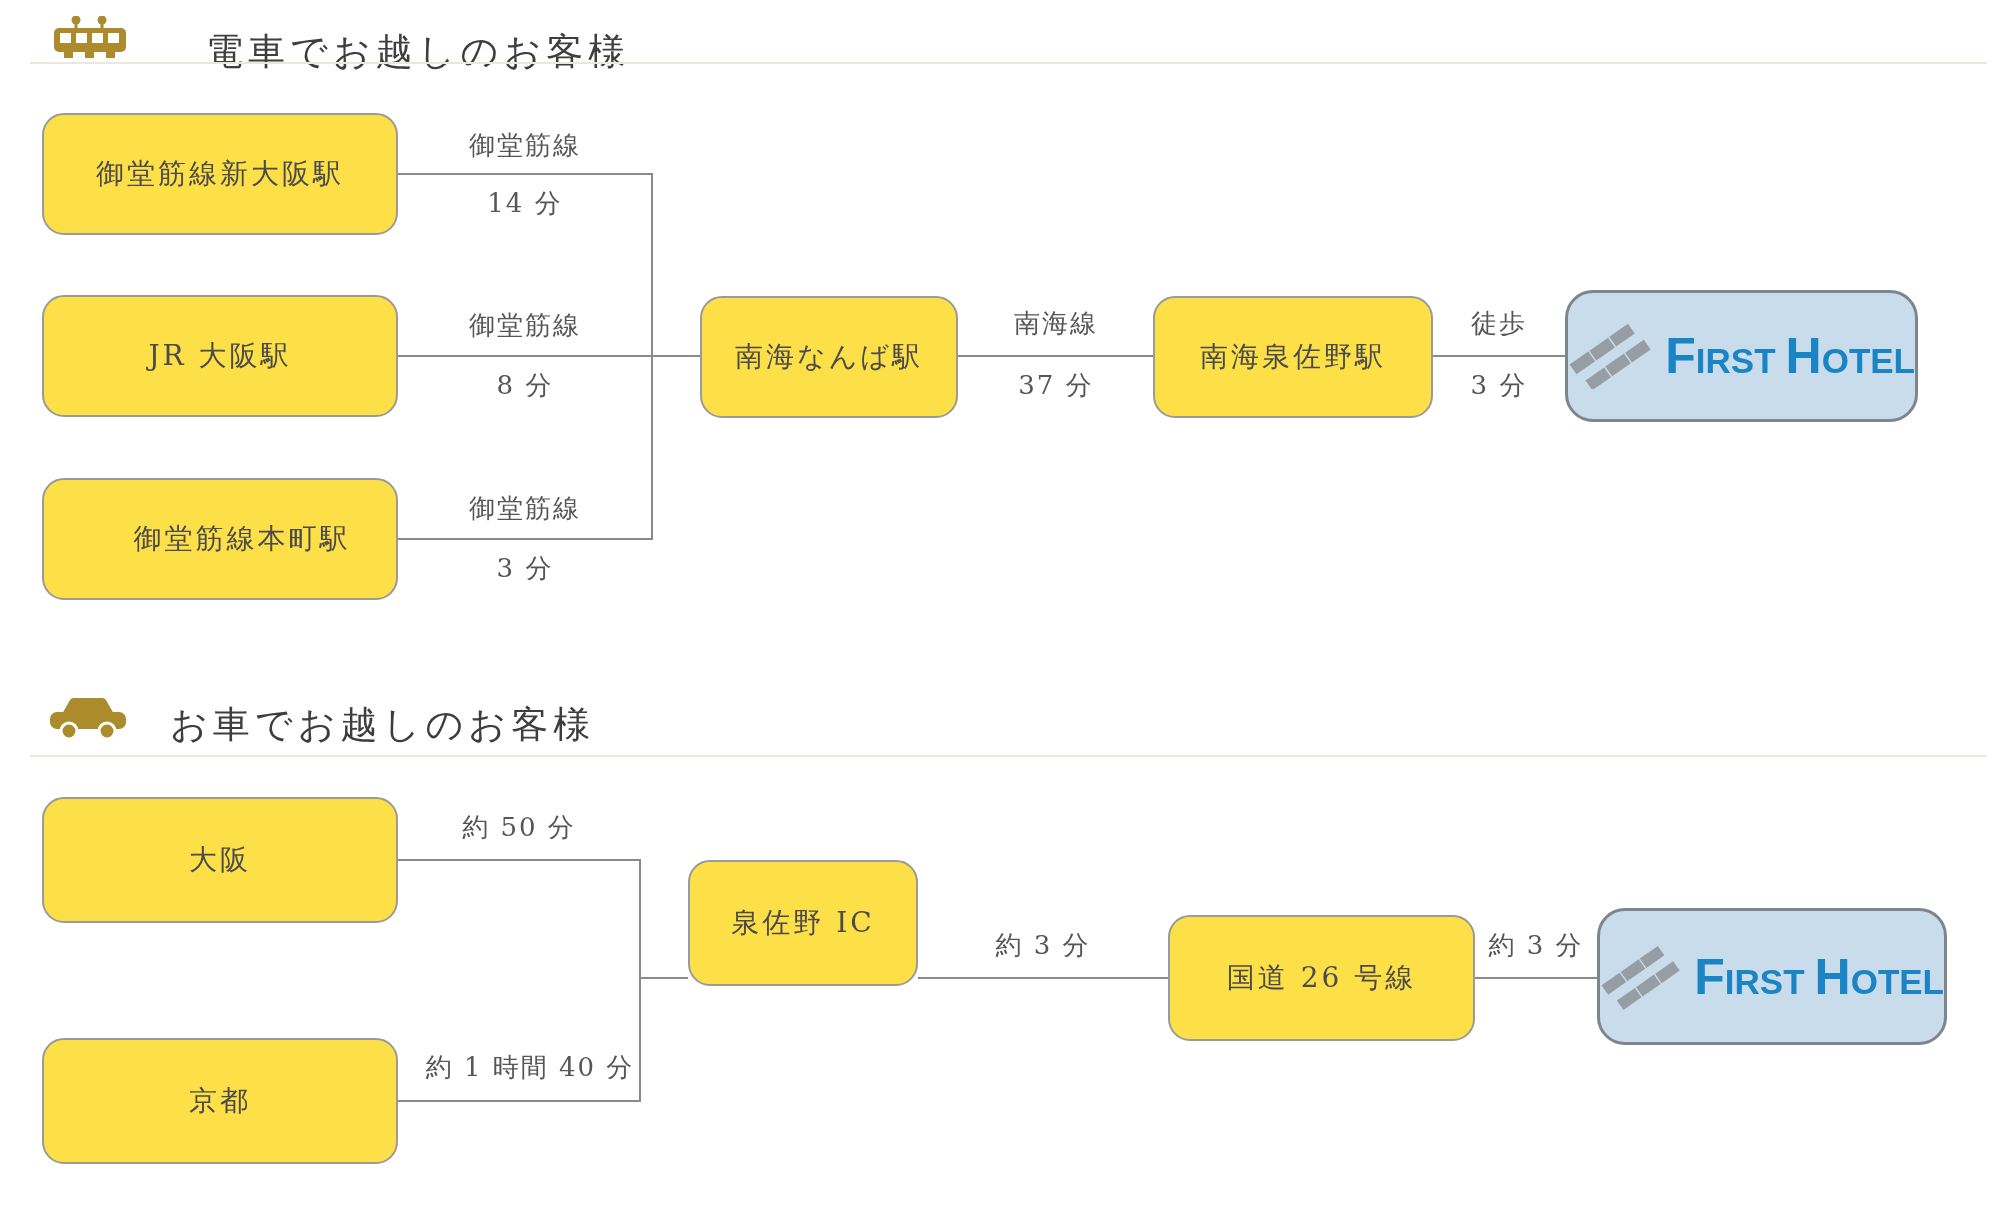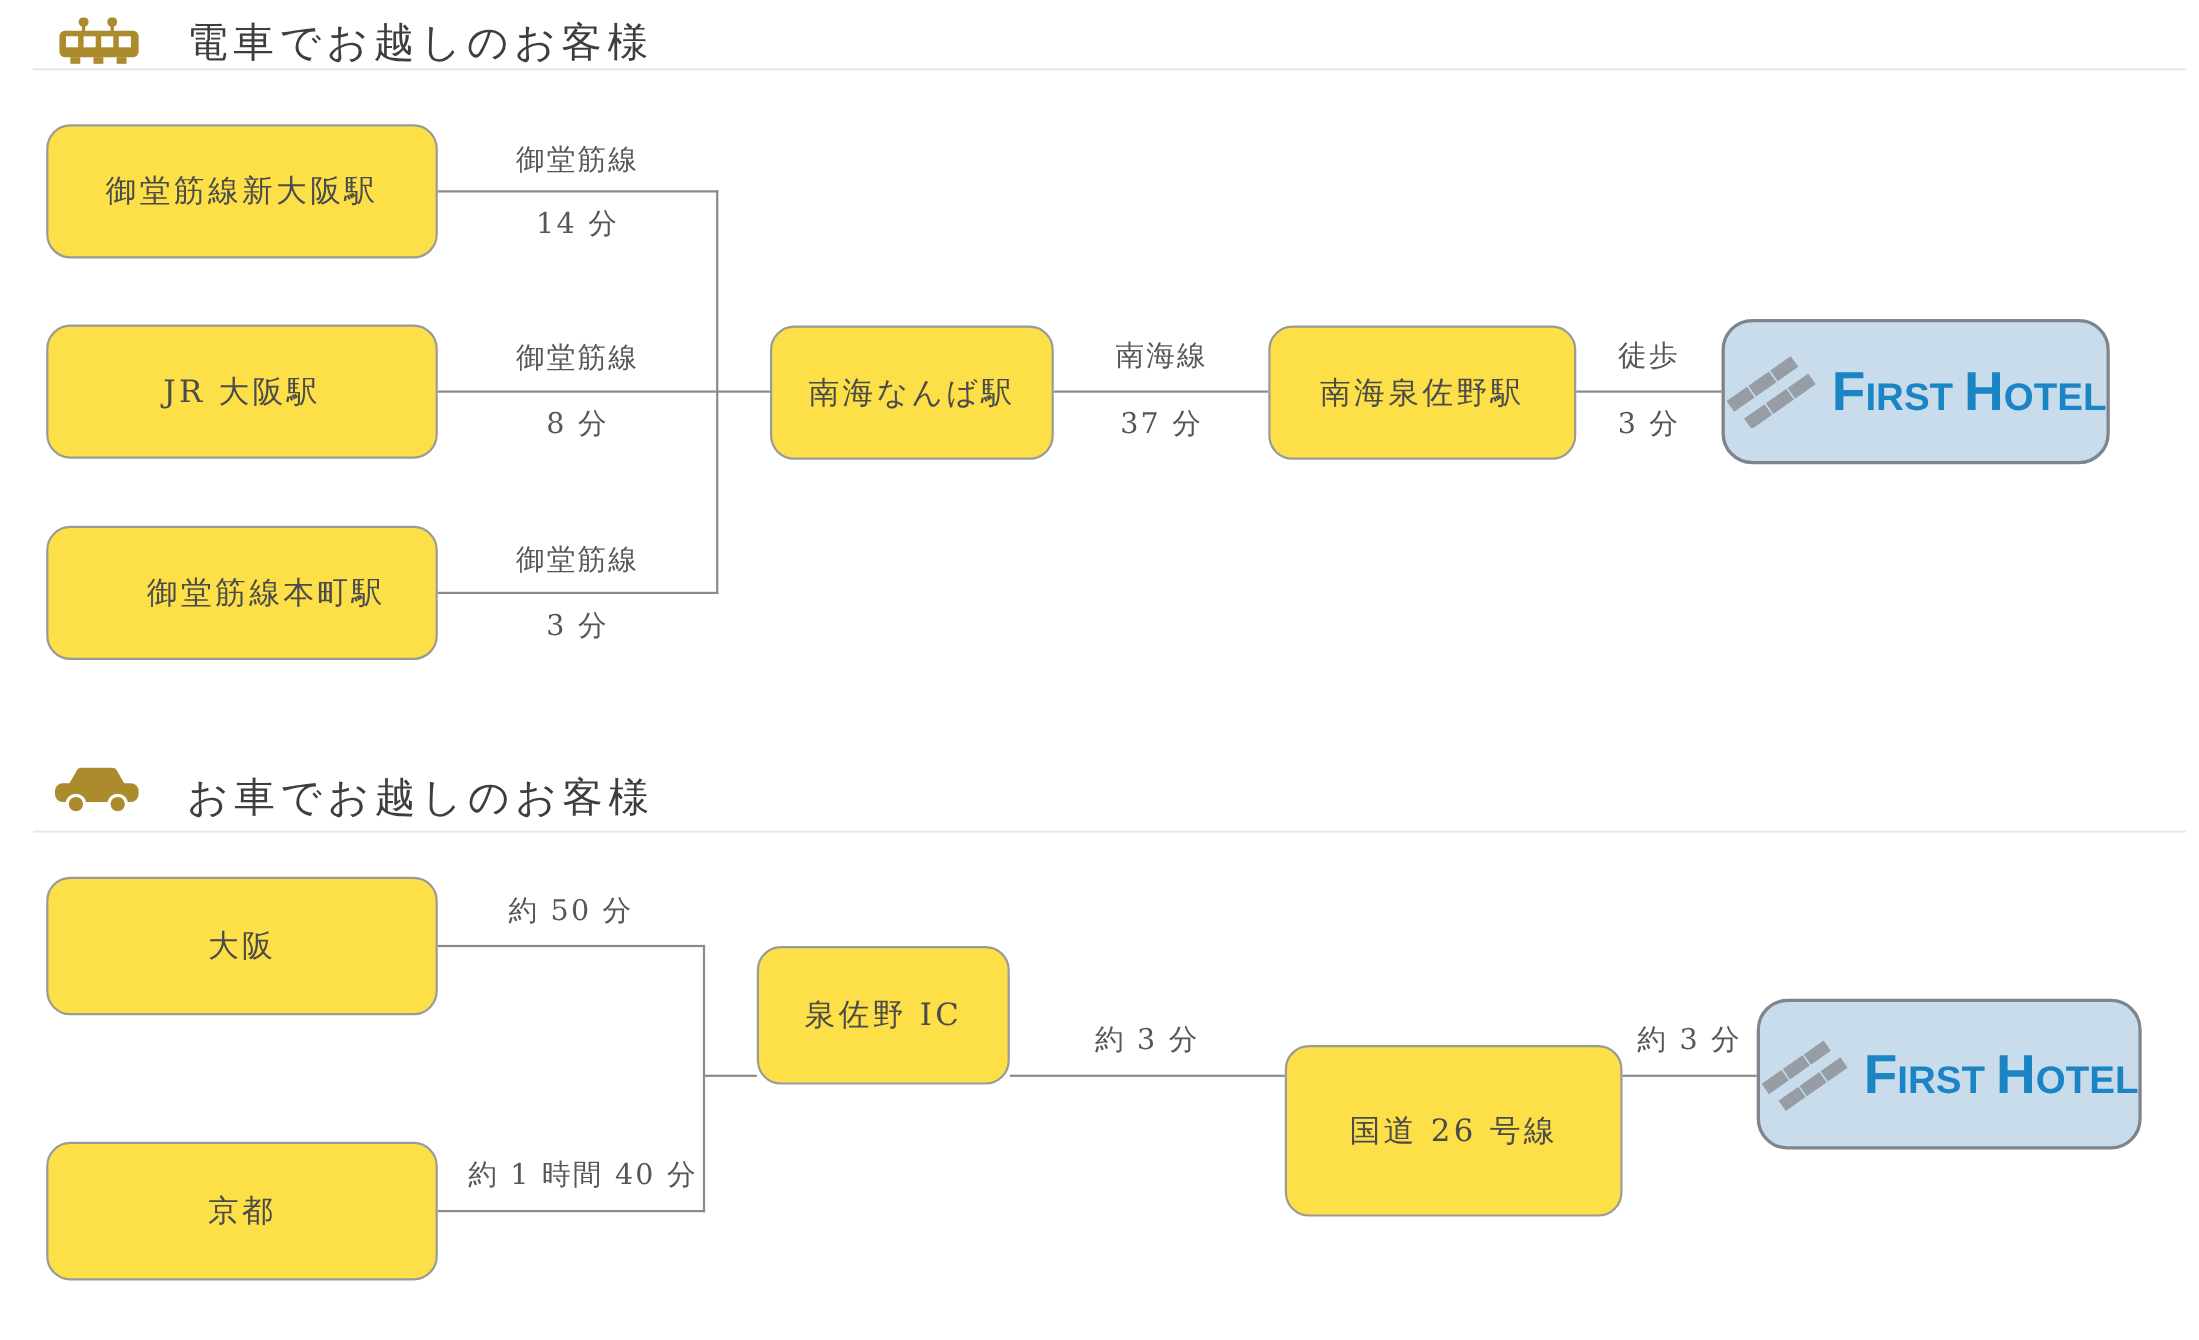--- a/index.html
+++ b/index.html
@@ -54,21 +54,21 @@
       <rect x="33" y="36" width="9" height="6"></rect>
       <rect x="54" y="36" width="9" height="6"></rect>
     </g>
     <g fill="#ffffff">
       <rect x="8" y="17" width="11" height="10"></rect>
       <rect x="24" y="17" width="11" height="10"></rect>
       <rect x="40" y="17" width="11" height="10"></rect>
       <rect x="56" y="17" width="11" height="10"></rect>
     </g>
   </svg>
-  <div class="section-title" style="top:14px;">電車でお越しのお客様</div>
+  <div class="section-title" style="top:27px;margin-left:36px;">電車でお越しのお客様</div>
   <div class="rule" style="top:62px;"></div>
 
   <div class="node" style="left:42px;top:113px;width:356px;height:122px;">御堂筋線新大阪駅</div>
   <div class="node" style="left:42px;top:295px;width:356px;height:122px;">JR 大阪駅</div>
   <div class="node" style="left:42px;top:478px;width:356px;height:122px;padding-left:44px;">御堂筋線本町駅</div>
 
   <div class="hline" style="left:398px;top:173px;width:255px;"></div>
   <div class="hline" style="left:398px;top:355px;width:302px;"></div>
   <div class="hline" style="left:398px;top:538px;width:255px;"></div>
   <div class="vline" style="left:651px;top:173px;height:367px;"></div>
@@ -130,21 +130,21 @@
   <div class="hline" style="left:641px;top:977px;width:47px;"></div>
 
   <div class="lbl" style="left:419px;top:810px;width:200px;">約 50 分</div>
   <div class="lbl" style="left:400px;top:1050px;width:260px;">約 1 時間 40 分</div>
 
   <div class="node" style="left:688px;top:860px;width:230px;height:126px;">泉佐野 IC</div>
 
   <div class="hline" style="left:918px;top:977px;width:250px;"></div>
   <div class="lbl" style="left:953px;top:928px;width:180px;">約 3 分</div>
 
-  <div class="node" style="left:1168px;top:915px;width:307px;height:156px;margin-top:35px;">国道 26 号線</div>
+  <div class="node" style="left:1168px;top:915px;width:307px;height:126px;">国道 26 号線</div>
 
   <div class="hline" style="left:1475px;top:977px;width:122px;"></div>
   <div class="lbl" style="left:1446px;top:928px;width:180px;">約 3 分</div>
 
   <div class="hotel" style="left:1597px;top:908px;width:350px;height:137px;">
     <svg width="84" height="66" viewBox="0 0 84 66">
       <g fill="#979da4">
         <rect x="3" y="34" width="23" height="12" transform="rotate(-35 14.5 40)"></rect>
         <rect x="23" y="20" width="23" height="12" transform="rotate(-35 34.5 26)"></rect>
         <rect x="43" y="6" width="23" height="12" transform="rotate(-35 54.5 12)"></rect>

